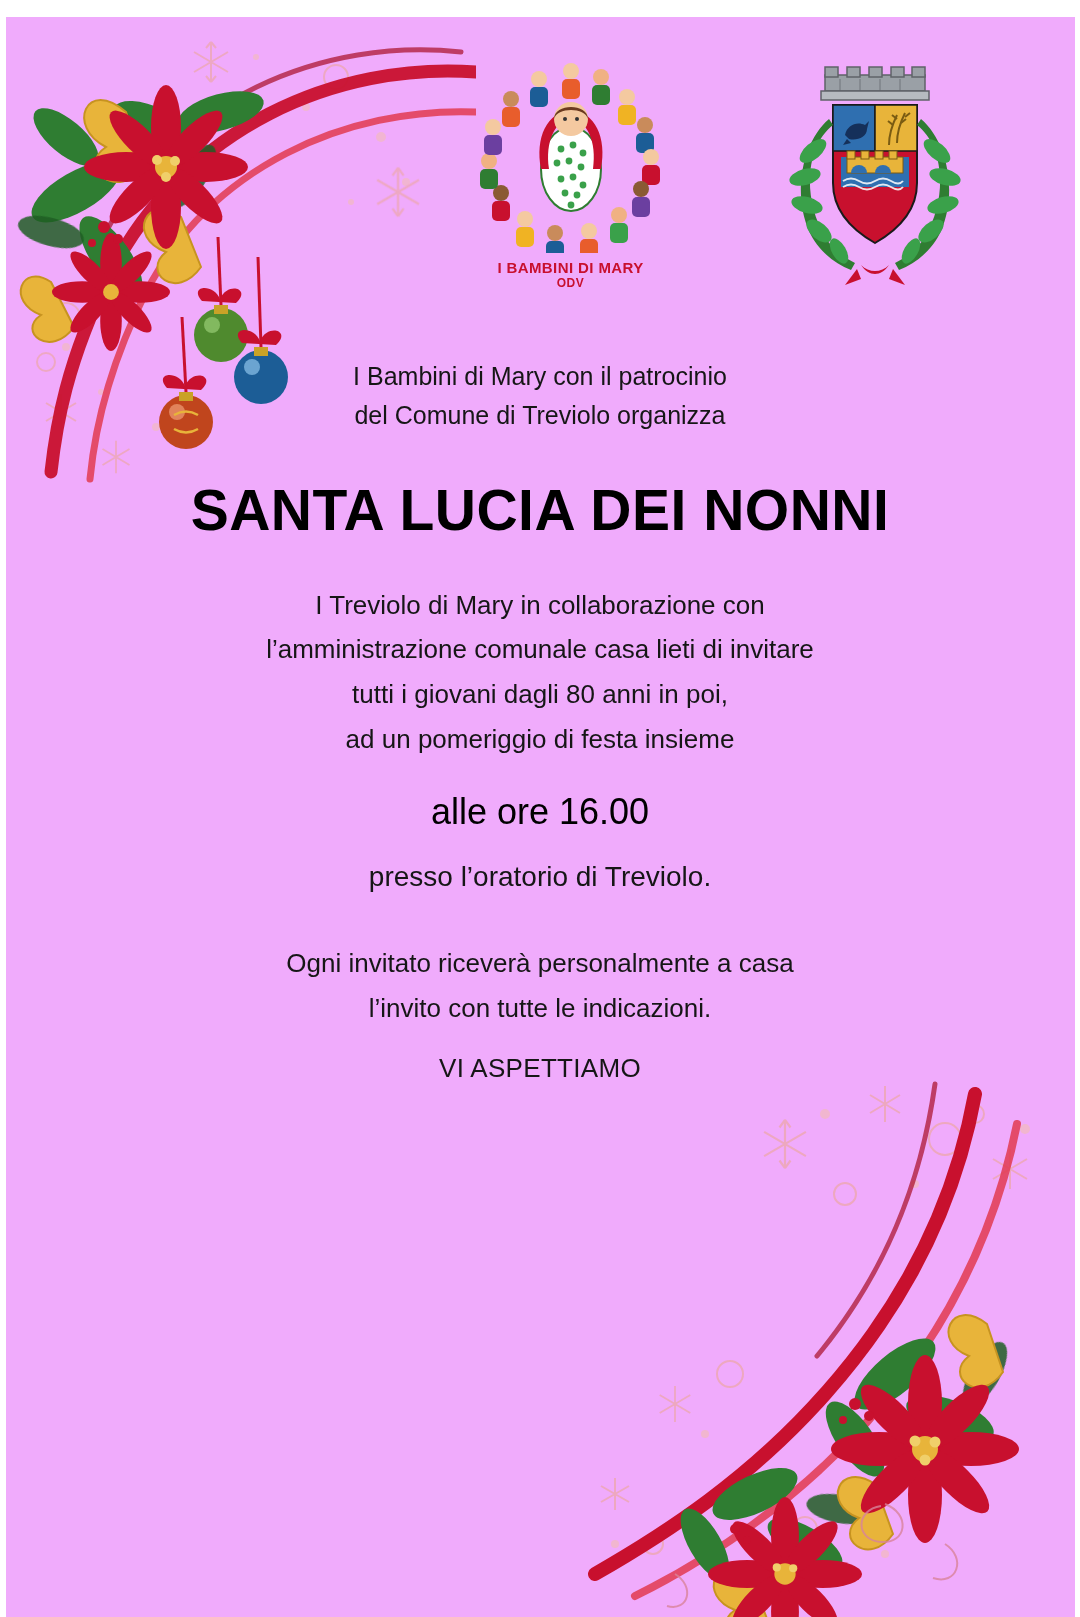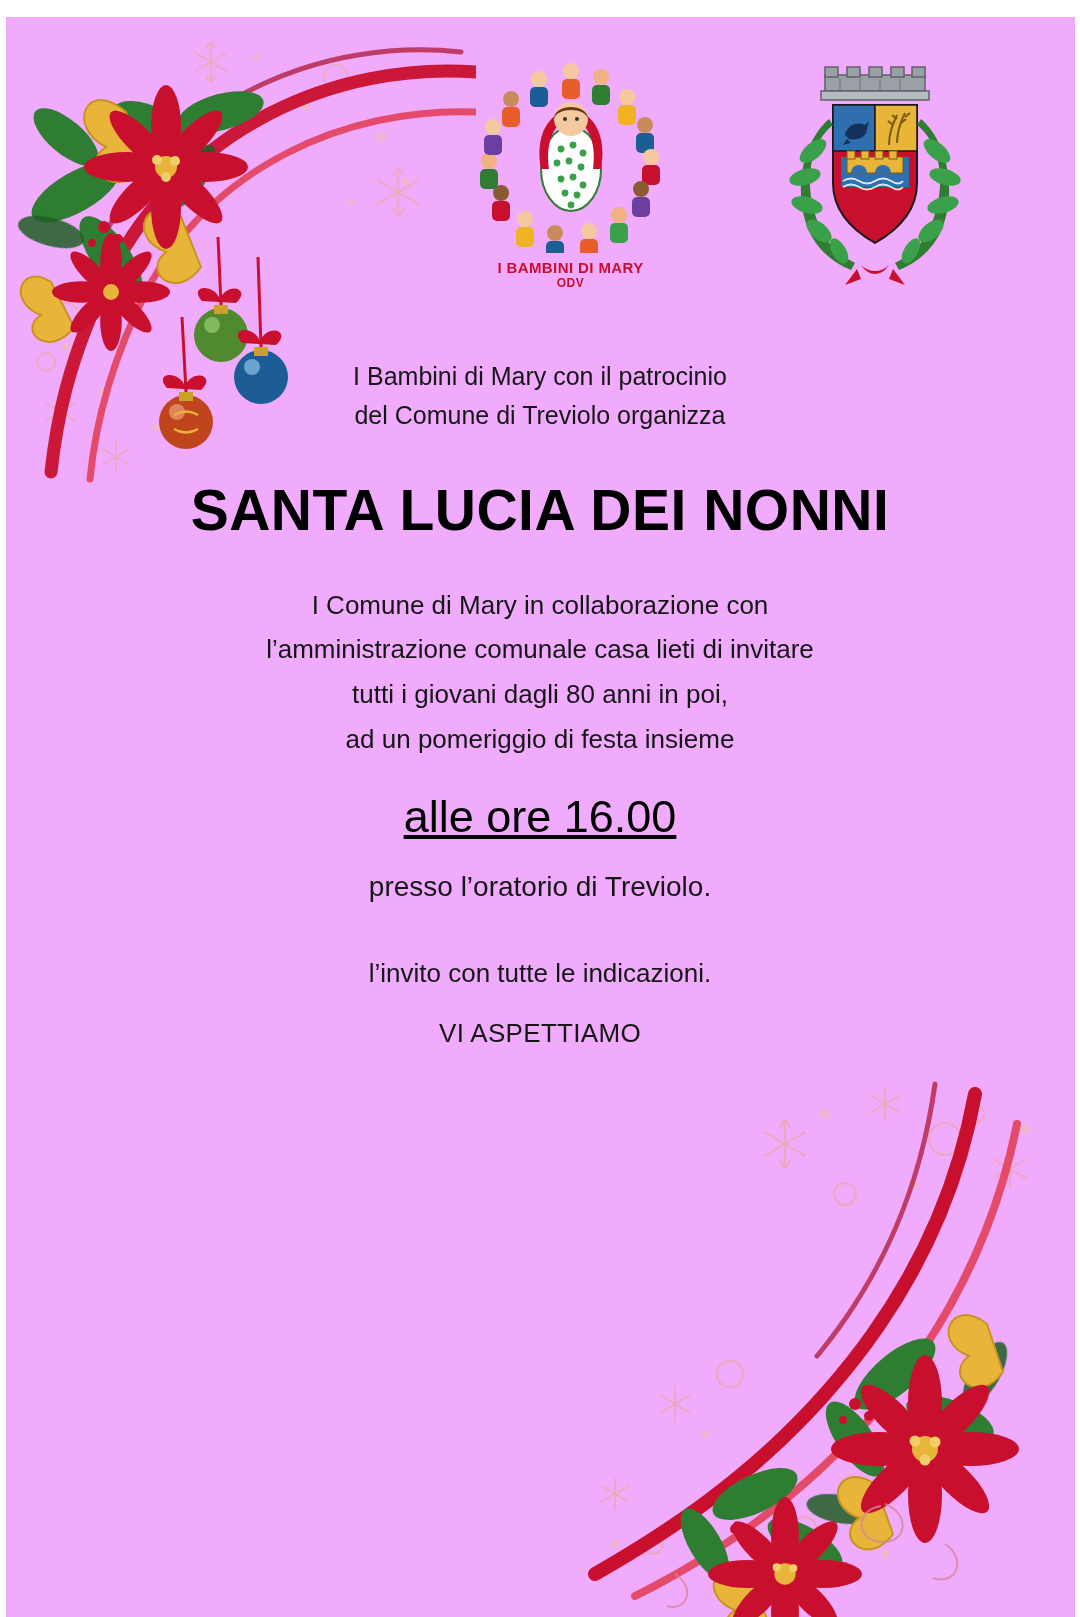--- a/index.html
+++ b/index.html
@@ -104,23 +104,22 @@
     color: #161616;
   }
   .date-line {
     margin-top: 44px;
     font-size: 45px;
     color: #000000;
     letter-spacing: 0.4px;
   }
   .time-line {
     margin-top: 30px;
-    font-size: 45px;
+    font-size: 36px;
     color: #000000;
-    text-decoration: underline;
   }
   .venue-line {
     margin-top: 28px;
     font-size: 28px;
     color: #161616;
   }
   .note-block {
     margin-top: 48px;
   }
   .note-line {
@@ -430,29 +429,30 @@
     </svg>
   </div>
 
   <div class="content">
 
     <div class="intro-line">I Bambini di Mary con il patrocinio</div>
     <div class="intro-line">del Comune di Treviolo organizza</div>
 
     <h1 class="headline">SANTA LUCIA DEI NONNI</h1>
 
-    <div class="body-line">I Comune di Mary in collaborazione con</div>
+    <div class="body-line">I Treviolo di Mary in collaborazione con</div>
     <div class="body-line">l’amministrazione comunale  casa lieti di invitare</div>
     <div class="body-line">tutti i giovani dagli 80 anni in poi,</div>
     <div class="body-line">ad un pomeriggio di festa insieme</div>
 
     <div class="time-line">alle ore 16.00</div>
     <div class="venue-line">presso l’oratorio di Treviolo.</div>
 
     <div class="note-block">
+      <div class="note-line">Ogni invitato riceverà personalmente a casa</div>
       <div class="note-line">l’invito con tutte le indicazioni.</div>
       <div class="closing-line">VI ASPETTIAMO</div>
     </div>
   </div>
 
   <div class="deco deco-bottom-right">
     <svg viewBox="0 0 520 560" width="520" height="560" aria-hidden="true">
 
       <g stroke="#eda8b8" stroke-width="2" fill="none" opacity="0.9">
         <g transform="translate(230,70) scale(1.1)">

